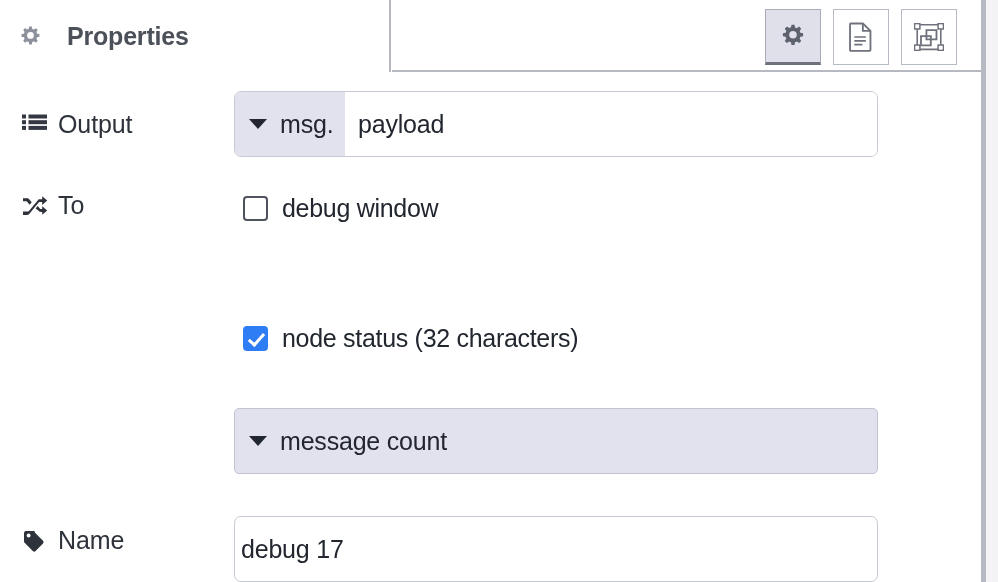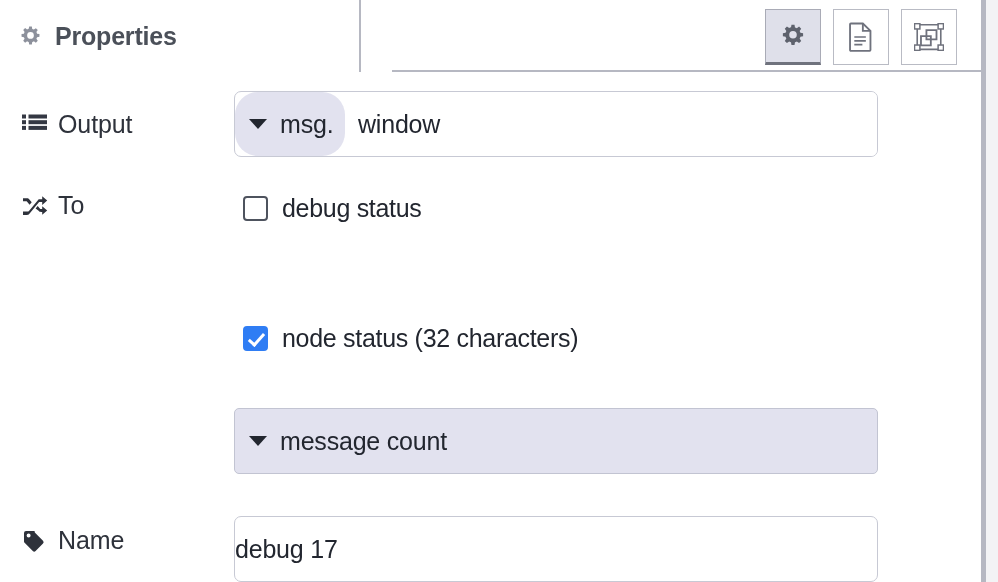--- a/index.html
+++ b/index.html
@@ -45,26 +45,27 @@
   }
   .tab-underline {
     position: absolute;
     left: 392px; top: 70px;
     width: 589px; height: 2px;
     background: #b6b8c2;
   }
   .tab-active {
     position: absolute;
     left: 0; top: 0;
-    width: 361px; height: 72px;
+    width: 391px; height: 72px;
     background: #ffffff;
     border-right: 2px solid #b6b8c2;
     display: flex;
     align-items: center;
     padding-left: 19px;
+    gap: 12px;
   }
   .tab-active .gear-sm {
     width: 23px; height: 23px;
     margin-right: 13px;
     flex: 0 0 auto;
     display: block;
   }
   .tab-title {
     font-size: 25px;
     font-weight: bold;
@@ -141,21 +142,20 @@
   }
   .ti-prefix {
     width: 110px;
     background: #e2e2ef;
     display: flex;
     align-items: center;
     padding-left: 14px;
     gap: 13px;
     cursor: pointer;
     flex: 0 0 auto;
-    border-radius: 23px;
   }
   .ti-prefix .caret {
     width: 0; height: 0;
     border-left: 9px solid transparent;
     border-right: 9px solid transparent;
     border-top: 10px solid #22262f;
   }
   .ti-prefix .ti-label {
     font-size: 25px;
     color: #22262f;
@@ -240,21 +240,21 @@
   
   .text-input {
     position: absolute;
     left: 234px;
     width: 644px; height: 66px;
     border: 1px solid #c7c9d4;
     border-radius: 7px;
     background: #ffffff;
     display: flex;
     align-items: center;
-    padding-left: 0;
+    padding-left: 6px;
     font-size: 25px;
     color: #22262f;
     cursor: text;
     letter-spacing: -0.2px;
   }
 </style>
 </head>
 <body>
 
 <div id="root">
@@ -313,39 +313,39 @@
           </svg>
         </span>
         <span class="rtext">Output</span>
       </div>
 
       <div class="typed-input">
         <div class="ti-prefix">
           <span class="caret"></span>
           <span class="ti-label">msg.</span>
         </div>
-        <div class="ti-value" placeholder="">window</div>
+        <div class="ti-value" placeholder="">payload</div>
       </div>
     </div>
 
     <div class="row" style="top:104px;height:370px">
       <div class="row-label" style="top:15px">
         <span class="ricon">
           <svg width="26" height="22" viewBox="0 0 26 22">
             <path fill="#2e323b" d="M1 3.2h4.1c1 0 1.6.4 2.3 1.2l2.3 2.8-2.1 2.5-2.5-3c-.3-.4-.6-.5-1.1-.5H1V3.2z"></path>
             <path fill="#2e323b" d="M1 16.6h4.1c1 0 1.6-.4 2.3-1.2l9.3-11.2h3.5v-2.9l5 4.3-5 4.3V7h-2.4c-.5 0-.8.1-1.1.5l-9.3 11.2c-.7.8-1.3 1.2-2.3 1.2H1v-3.3z"></path>
             <path fill="#2e323b" d="M13.6 13.6l2.1-2.5 2.1 2.5c.3.4.6.5 1.1.5h1.3v-2.9l5 4.3-5 4.3v-2.9h-1.3c-1 0-1.6-.4-2.3-1.2l-3-2.1z"></path>
           </svg>
         </span>
         <span class="rtext">To</span>
       </div>
 
       <div class="checkrow" style="top:18px">
         <span class="cbox"></span>
-        <span class="cb-label">debug status</span>
+        <span class="cb-label">debug window</span>
       </div>
 
 
       <div class="checkrow" style="top:148px">
         <span class="cbox checked"></span>
         <span class="cb-label">node status (32 characters)</span>
       </div>
 
       <div class="select-box" style="top:232px">
         <span class="caret"></span>

